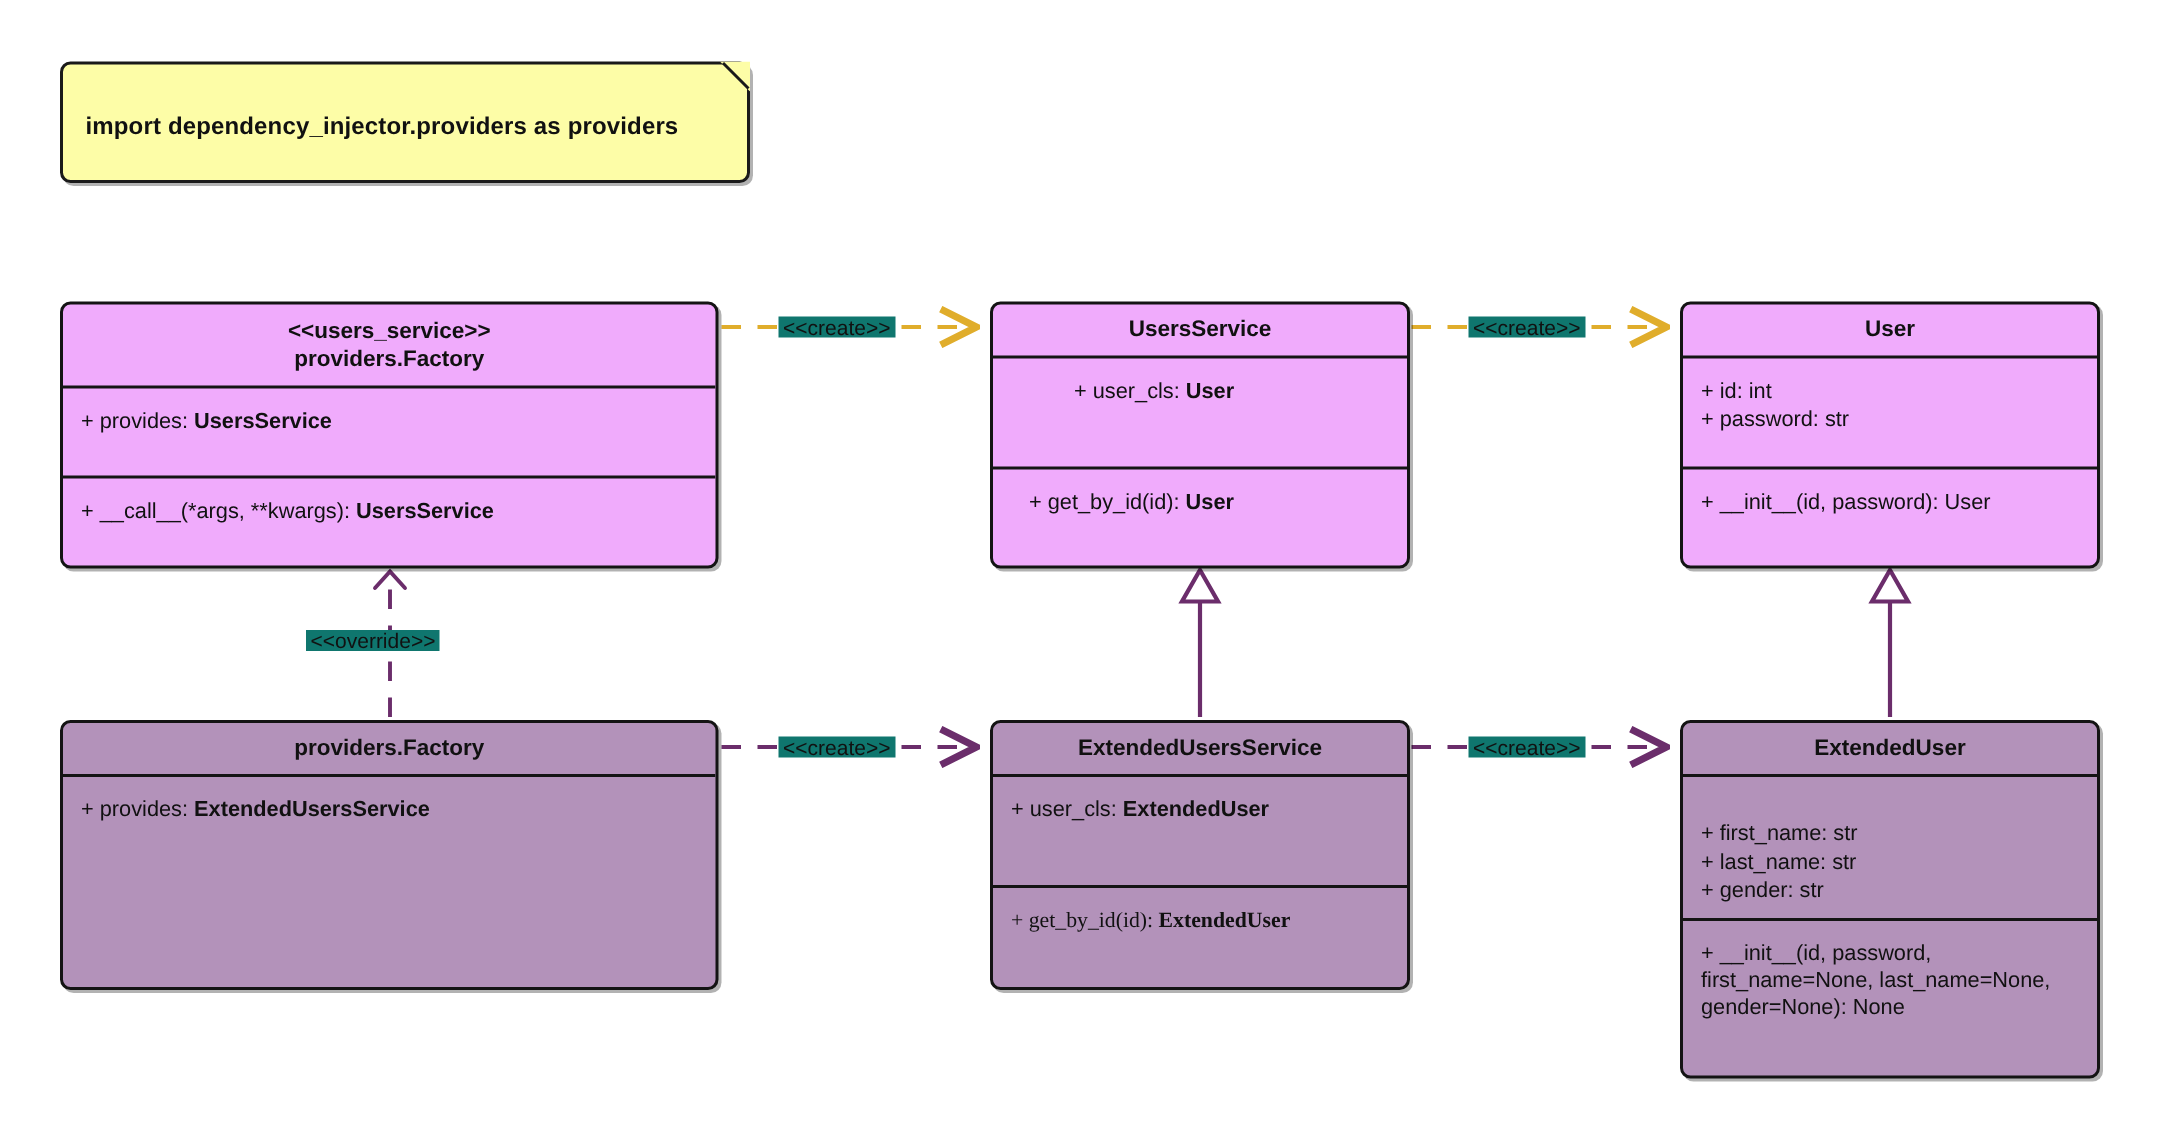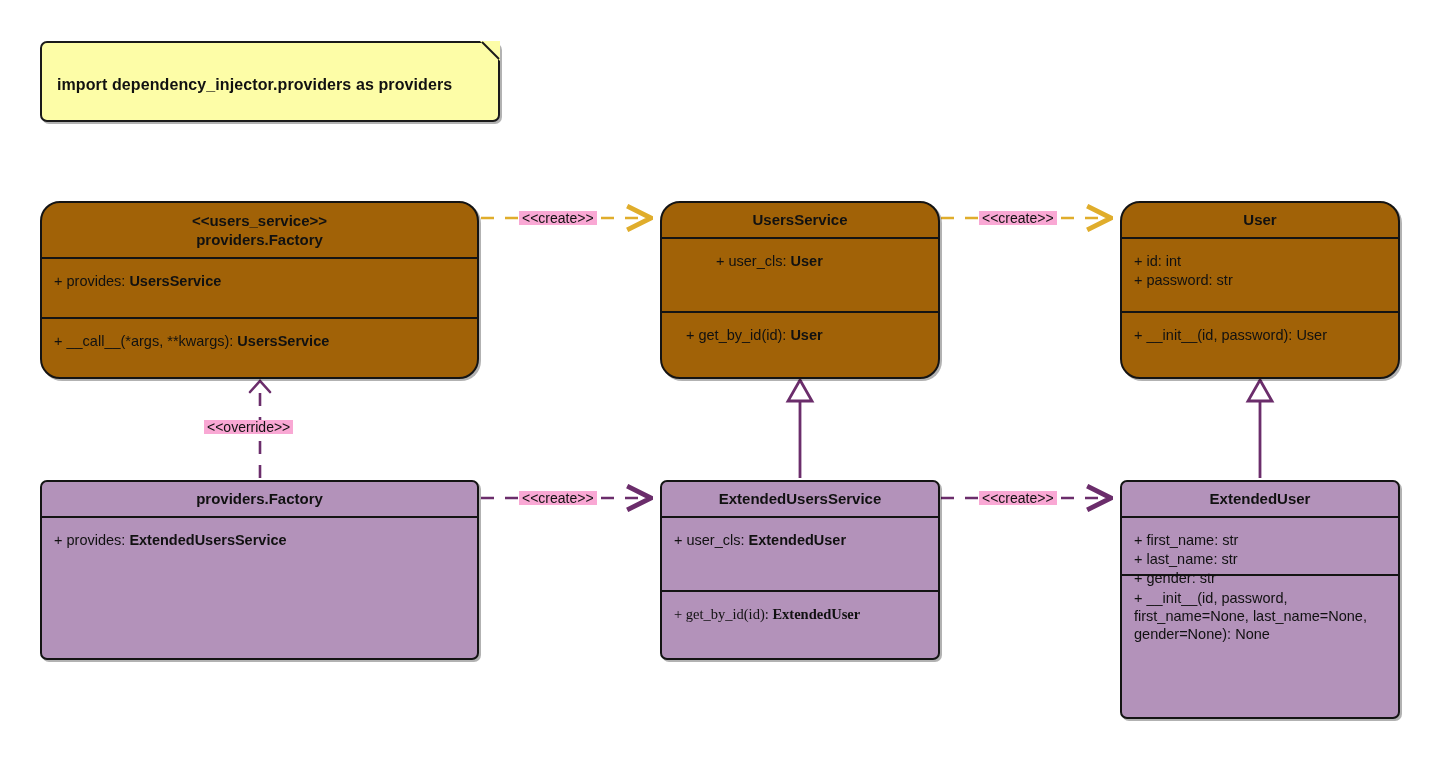--- a/index.html
+++ b/index.html
@@ -59,21 +59,21 @@
 
   
   .cls {
     position: absolute;
     box-sizing: border-box;
     border: 2px solid #141414;
     border-radius: 7px;
     box-shadow: 2px 2px 0 rgba(0,0,0,0.30);
     overflow: hidden;
   }
-  .cls.yellow { background: #a16207; border-radius: 20px; }
+  .cls.yellow { background: #f0abfc; }
   .cls.purple { background: #b392ba; }
 
   .cls-header {
     box-sizing: border-box;
     text-align: center;
     font-weight: bold;
     font-size: 15px;
     color: #111111;
     border-bottom: 2px solid #141414;
     display: flex;
@@ -97,21 +97,21 @@
     margin-bottom: 1px;
   }
   .cls-row.wrap { white-space: normal; }
   .cls-row b { font-weight: bold; }
 
   
   .edge-label {
     position: absolute;
     font-size: 14px;
     color: #111111;
-    background: #f9a8d4;
+    background: #0f766e;
     white-space: nowrap;
     padding: 0 3px;
     line-height: 1;
   }
 </style>
 </head>
 <body>
 
 <div id="canvas">
 
@@ -259,21 +259,21 @@
       <div class="cls-row">
         <span>+ get_by_id(id): </span><b>ExtendedUser</b>
       </div>
     </div>
   </div>
 
   <div class="cls purple" style="left:1120px; top:480px; width:280px; height:239px;">
     <div class="cls-header" style="height:36px;">
       <span>ExtendedUser</span>
     </div>
-    <div class="cls-section" style="height:56px;">
+    <div class="cls-section" style="height:78px;margin-top:16px;">
       <div class="cls-row">
         <span>+ first_name: str</span>
       </div>
       <div class="cls-row">
         <span>+ last_name: str</span>
       </div>
       <div class="cls-row">
         <span>+ gender: str</span>
       </div>
     </div>

